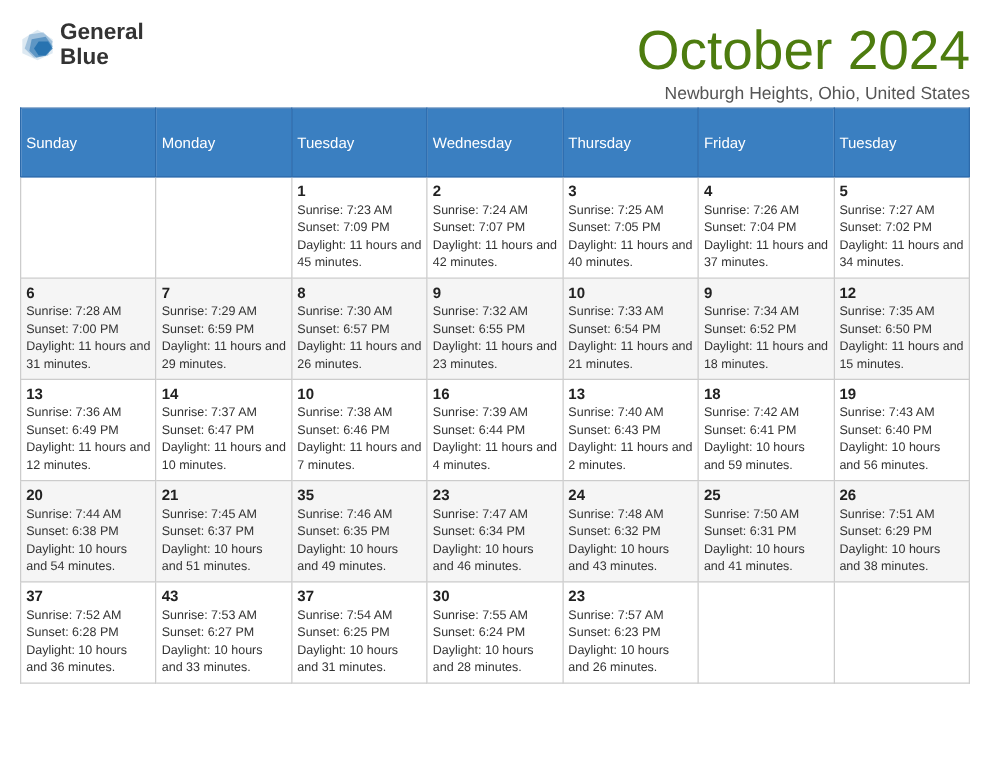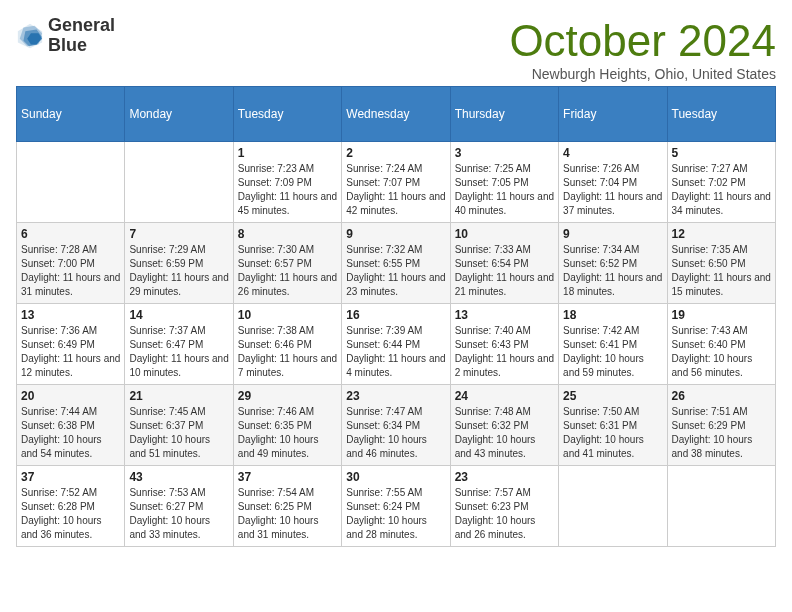--- a/index.html
+++ b/index.html
@@ -205,21 +205,21 @@
       <tr>
         <td>
           <div class="day-number">20</div>
           <div class="day-info">Sunrise: 7:44 AM<br>Sunset: 6:38 PM<br>Daylight: 10 hours and 54 minutes.</div>
         </td>
         <td>
           <div class="day-number">21</div>
           <div class="day-info">Sunrise: 7:45 AM<br>Sunset: 6:37 PM<br>Daylight: 10 hours and 51 minutes.</div>
         </td>
         <td>
-          <div class="day-number">29</div>
+          <div class="day-number">35</div>
           <div class="day-info">Sunrise: 7:46 AM<br>Sunset: 6:35 PM<br>Daylight: 10 hours and 49 minutes.</div>
         </td>
         <td>
           <div class="day-number">23</div>
           <div class="day-info">Sunrise: 7:47 AM<br>Sunset: 6:34 PM<br>Daylight: 10 hours and 46 minutes.</div>
         </td>
         <td>
           <div class="day-number">24</div>
           <div class="day-info">Sunrise: 7:48 AM<br>Sunset: 6:32 PM<br>Daylight: 10 hours and 43 minutes.</div>
         </td>

